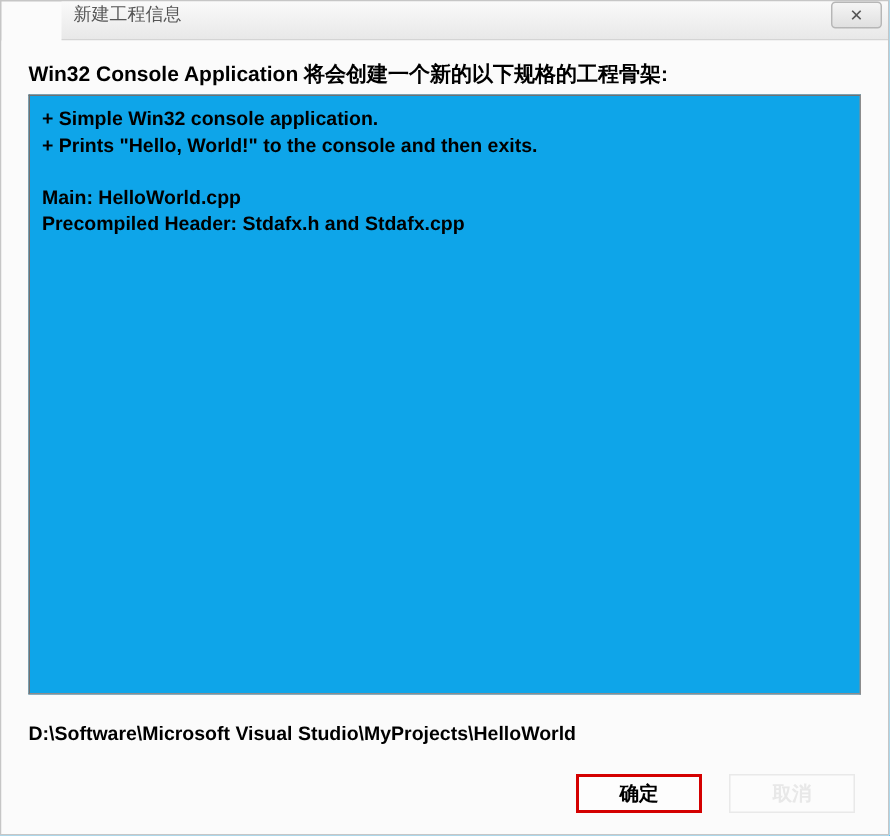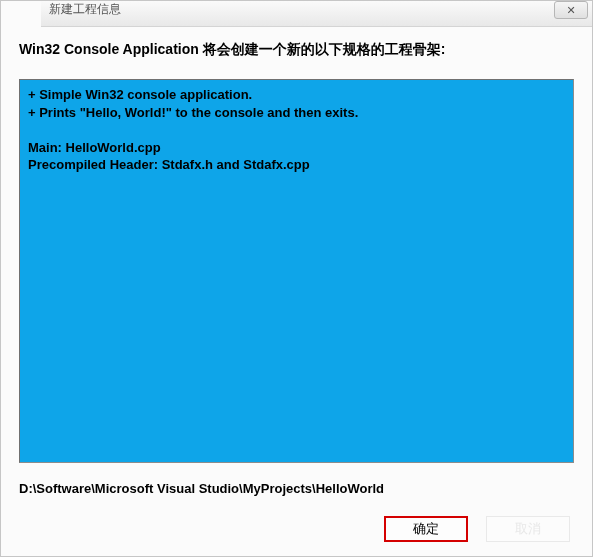--- a/index.html
+++ b/index.html
@@ -53,21 +53,21 @@
       flex: 1;
       padding: 14px 18px 8px 18px;
       display: flex;
       flex-direction: column;
       background: #fbfbfb;
     }
     .heading {
       font-size: 14px;
       font-weight: bold;
       color: #000;
-      margin-bottom: 20px;
+      margin-bottom: 4px;
     }
     .textbox {
       flex: 1;
       background: #0ea5e9;
       border: 1px solid #8c8c8c;
       border-top-color: #707070;
       border-left-color: #707070;
       padding: 6px 8px;
       font-family: Tahoma, Arial, sans-serif;
       font-size: 13px;
@@ -94,21 +94,21 @@
       display: flex;
       justify-content: flex-end;
       gap: 18px;
       padding: 12px 22px 14px 0;
       background: #fbfbfb;
     }
     .btn {
       width: 84px;
       height: 26px;
       font-size: 13px;
-      font-weight: normal;
+      font-weight: bold;
       display: flex;
       align-items: center;
       justify-content: center;
       cursor: pointer;
       background: #fdfdfd;
     }
     .btn-ok {
       border: 2px solid #d40000;
       color: #000;
     }

